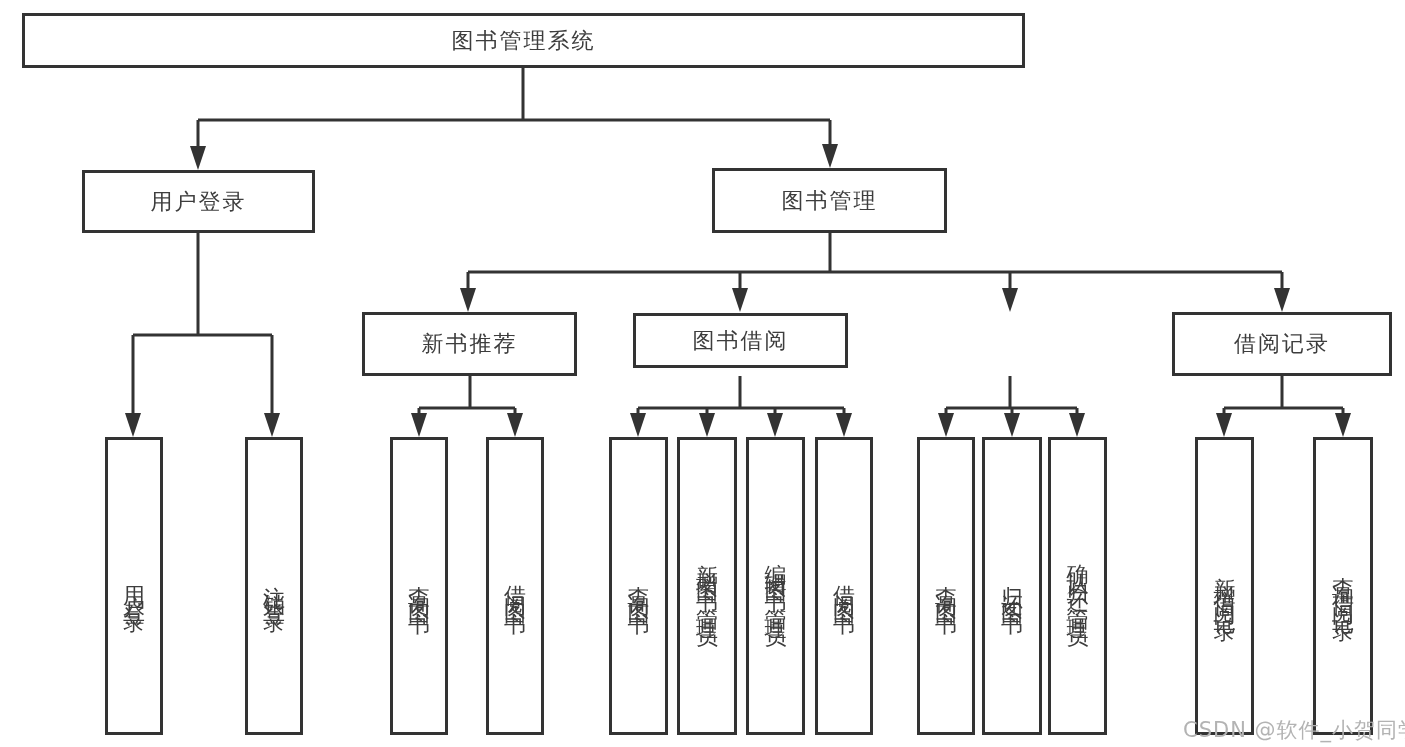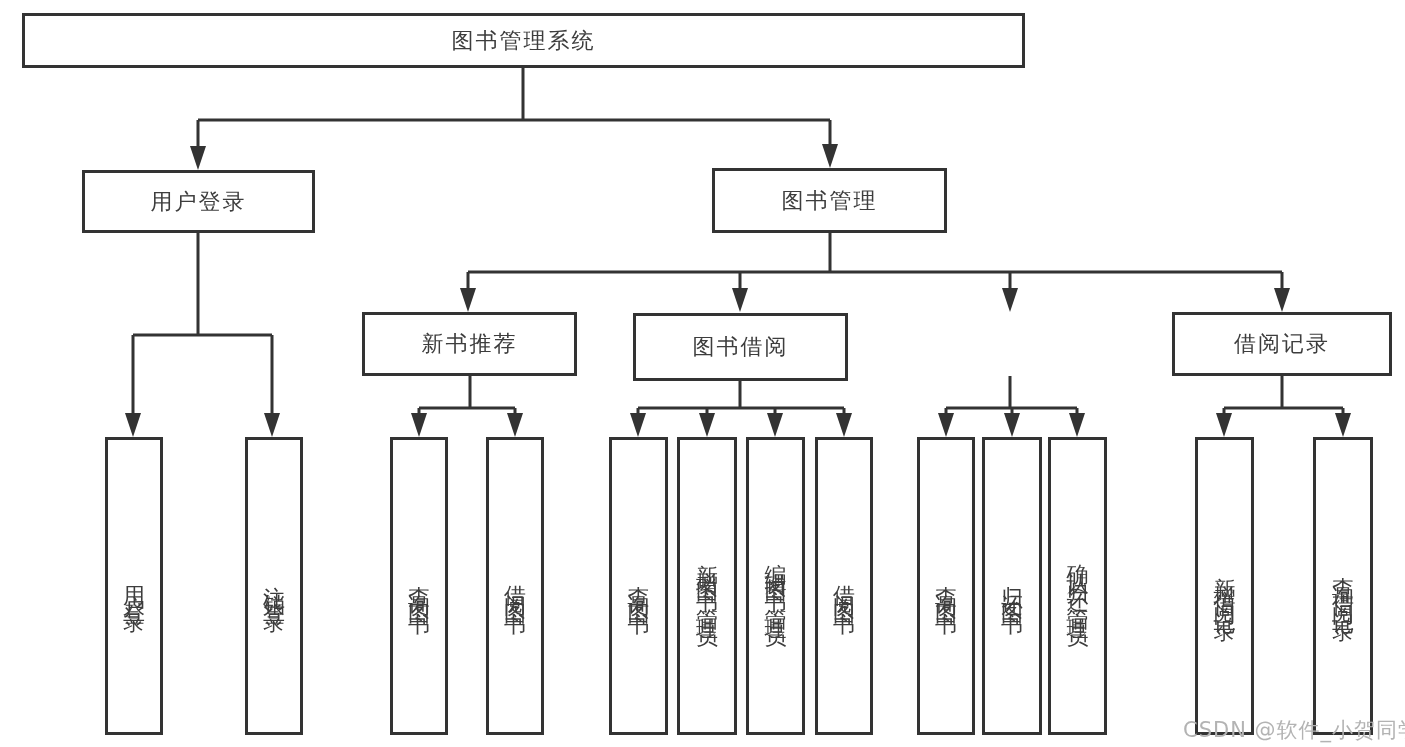--- a/index.html
+++ b/index.html
@@ -99,21 +99,21 @@
   <div class="box" style="left:82px;top:170px;width:233px;height:63px">
     <span class="lbl">用户登录</span>
   </div>
   <div class="box" style="left:362px;top:312px;width:215px;height:64px">
     <span class="lbl">新书推荐</span>
   </div>
 
   <div class="box" style="left:712px;top:168px;width:235px;height:65px">
     <span class="lbl">图书管理</span>
   </div>
-  <div class="box" style="left:633px;top:313px;width:215px;height:68px">
+  <div class="box" style="left:633px;top:313px;width:215px;height:55px">
     <span class="lbl">图书借阅</span>
   </div>
   <div class="box" style="left:1172px;top:312px;width:220px;height:64px">
     <span class="lbl">借阅记录</span>
   </div>
 
   <div class="box" style="left:105px;top:437px;width:58px;height:298px">
     <span class="vlbl">用户登录</span>
   </div>
   <div class="box" style="left:245px;top:437px;width:58px;height:298px">

